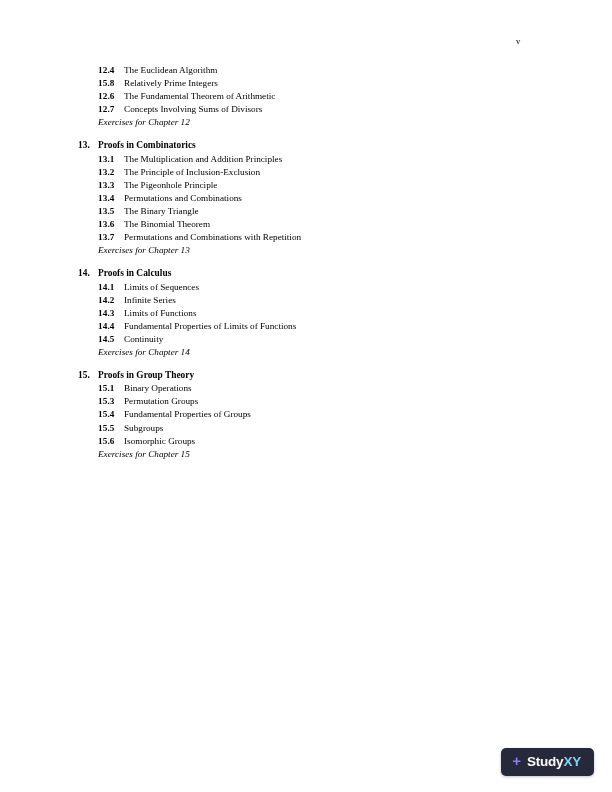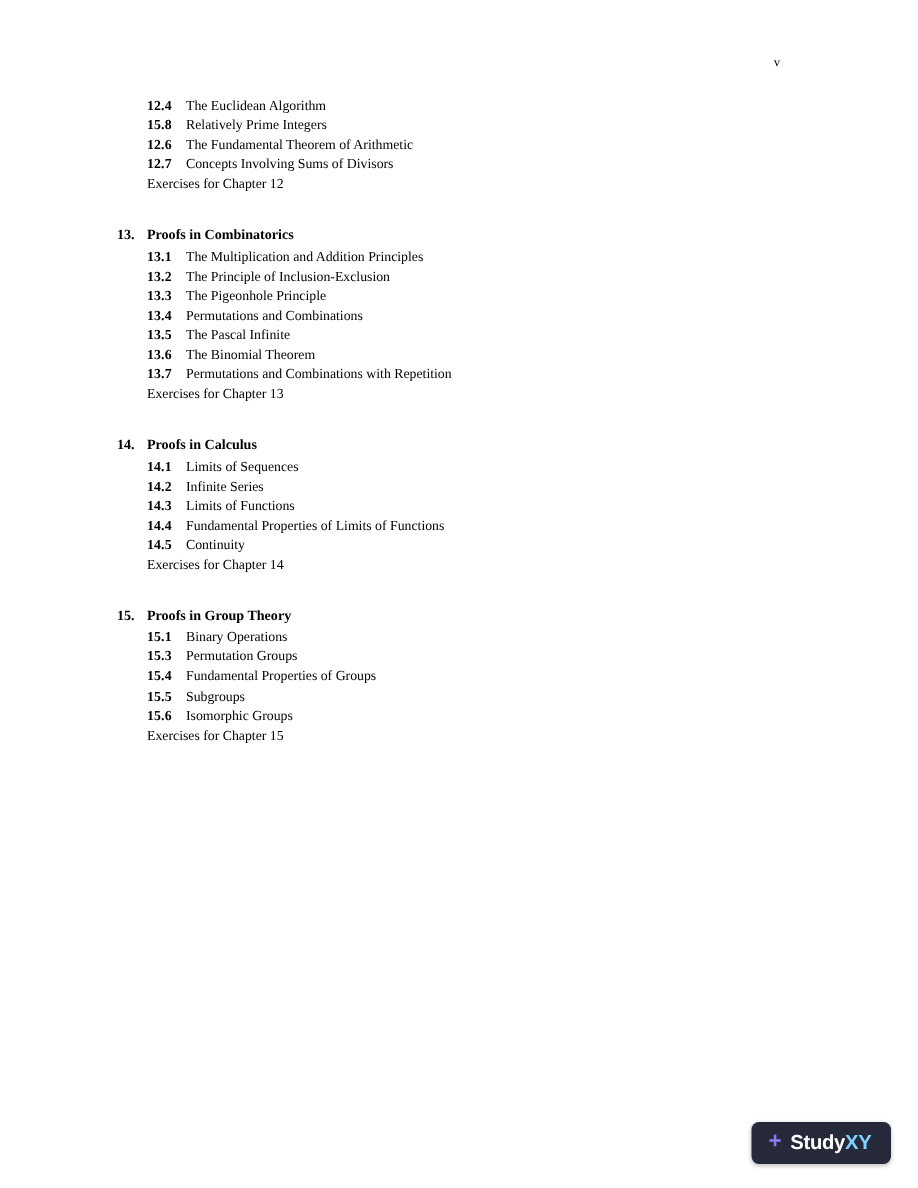--- a/index.html
+++ b/index.html
@@ -52,24 +52,25 @@
     flex: 0 0 26px;
     letter-spacing: 0.1px;
   }
   .sub-title {
     flex: 1 1 auto;
   }
   .ex-row {
     font-size: 9.2px;
     line-height: 13.05px;
     padding-left: 20px;
+    font-style: italic;
   }
   
   .chapter {
-    margin-top: 22px;
+    margin-top: 10px;
   }
   .chap-head {
     display: flex;
     align-items: baseline;
     font-size: 9.4px;
     line-height: 13.5px;
     font-weight: bold;
   }
   .chap-num {
     width: 20px;
@@ -155,21 +156,21 @@
       <div class="sub-row">
         <span class="sub-num">13.3</span>
         <span class="sub-title">The Pigeonhole Principle</span>
       </div>
       <div class="sub-row">
         <span class="sub-num">13.4</span>
         <span class="sub-title">Permutations and Combinations</span>
       </div>
       <div class="sub-row">
         <span class="sub-num">13.5</span>
-        <span class="sub-title">The Pascal Infinite</span>
+        <span class="sub-title">The Binary Triangle</span>
       </div>
       <div class="sub-row">
         <span class="sub-num">13.6</span>
         <span class="sub-title">The Binomial Theorem</span>
       </div>
       <div class="sub-row">
         <span class="sub-num">13.7</span>
         <span class="sub-title">Permutations and Combinations with Repetition</span>
       </div>
       <div class="ex-row">Exercises for Chapter 13</div>

